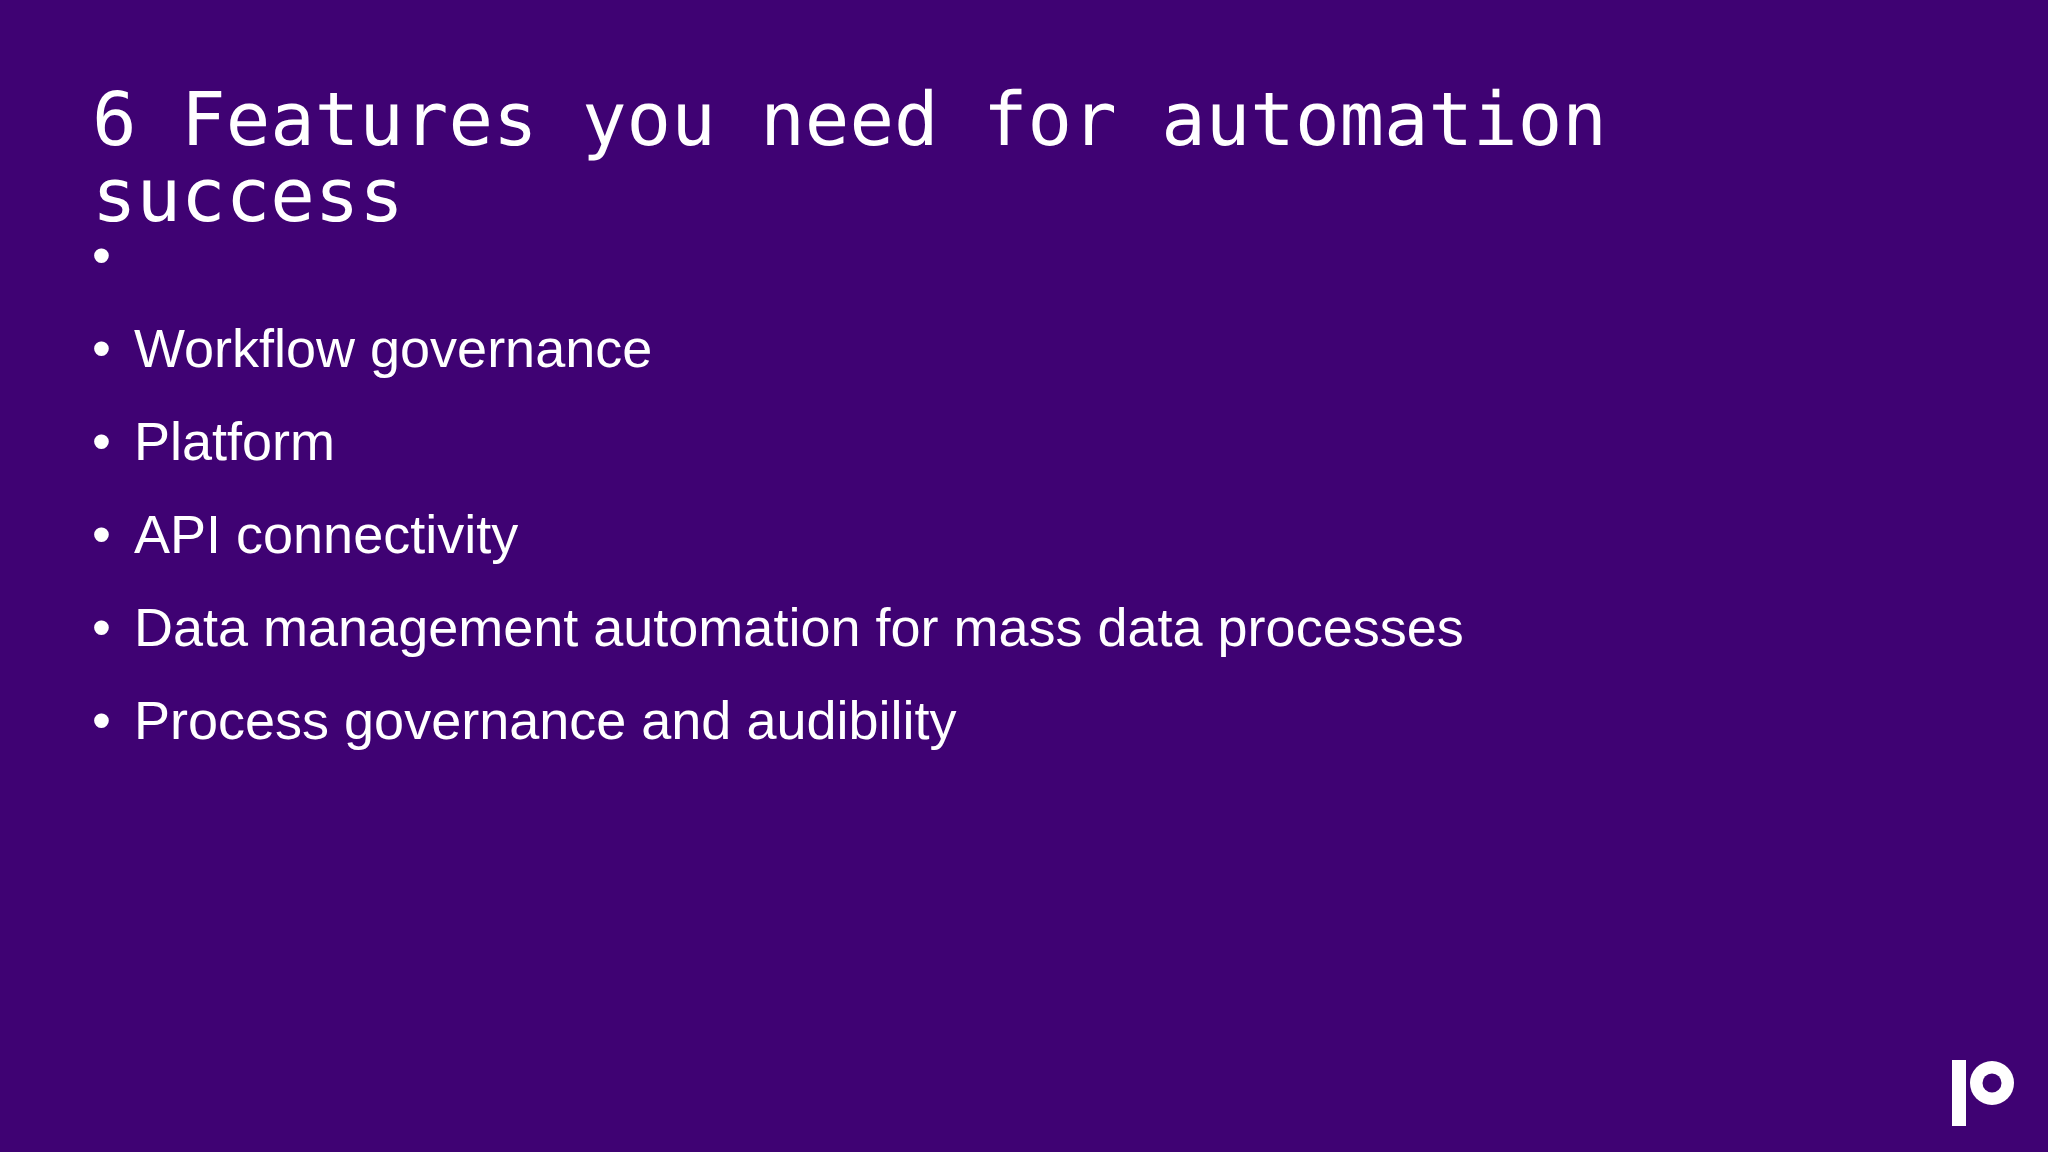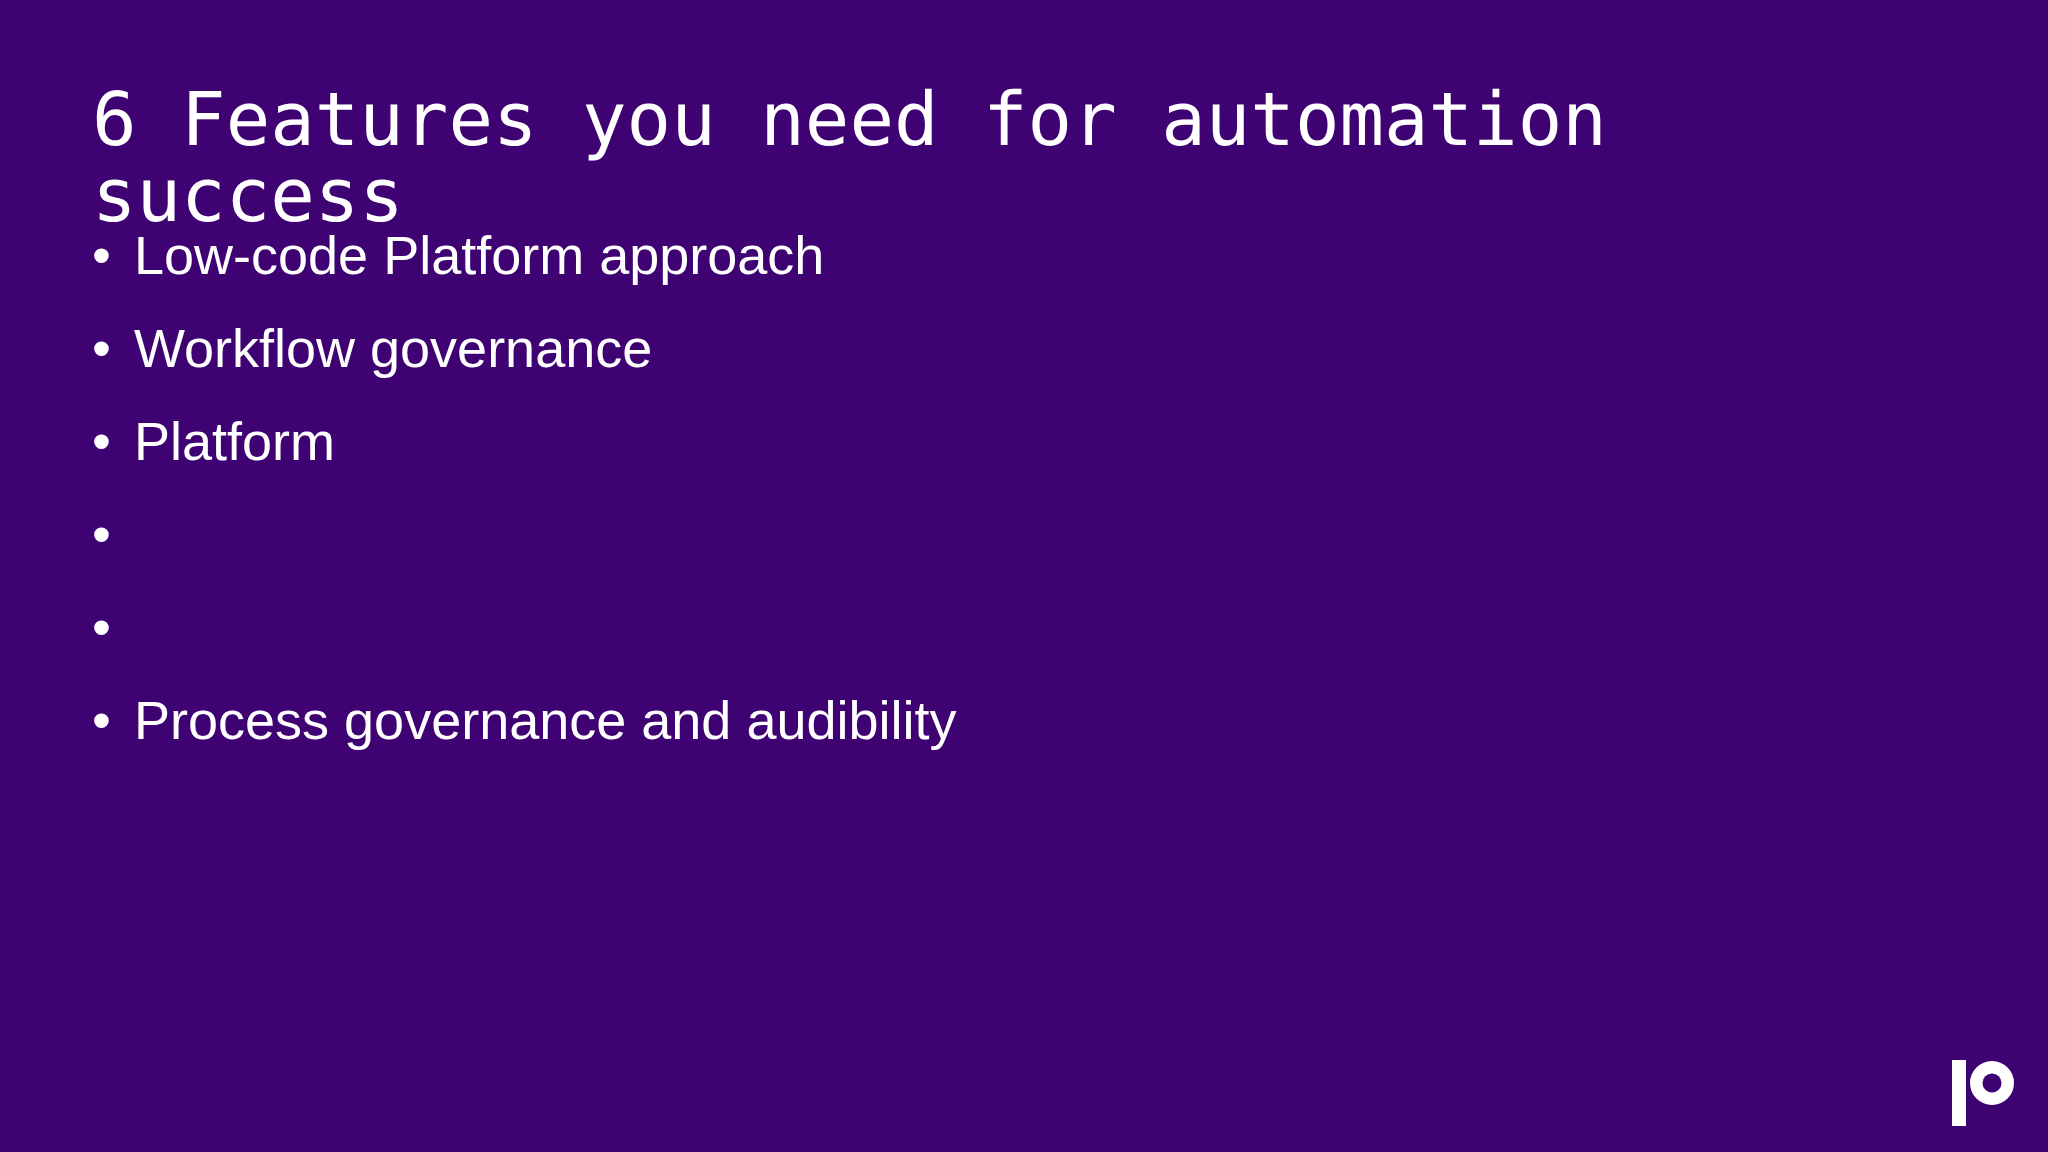--- a/index.html
+++ b/index.html
@@ -90,35 +90,36 @@
 </head>
 <body>
 
 <div id="slide">
 
   <h1 id="slide-title">6 Features you need for automation success</h1>
 
   <ul id="bullet-list">
     <li class="bullet-item">
       <span class="bullet-marker">•</span>
-      <span class="bullet-text">Low-code Platform approach</span>
     </li>
     <li class="bullet-item">
       <span class="bullet-marker">•</span>
       <span class="bullet-text">Workflow governance</span>
     </li>
     <li class="bullet-item">
       <span class="bullet-marker">•</span>
       <span class="bullet-text">Platform</span>
     </li>
     <li class="bullet-item">
       <span class="bullet-marker">•</span>
+      <span class="bullet-text">API connectivity</span>
     </li>
     <li class="bullet-item">
       <span class="bullet-marker">•</span>
+      <span class="bullet-text">Data management automation for mass data processes</span>
     </li>
     <li class="bullet-item">
       <span class="bullet-marker">•</span>
       <span class="bullet-text">Process governance and audibility</span>
     </li>
   </ul>
 
   <div id="brand-logo">
     <svg width="62" height="66" viewBox="0 0 62 66" xmlns="http://www.w3.org/2000/svg" aria-hidden="true">
       <rect x="0" y="0" width="14" height="66" fill="#ffffff"></rect>

